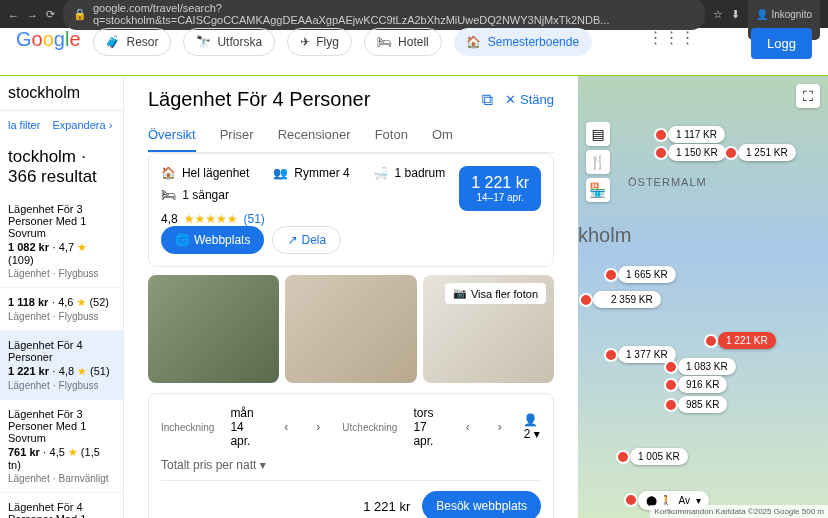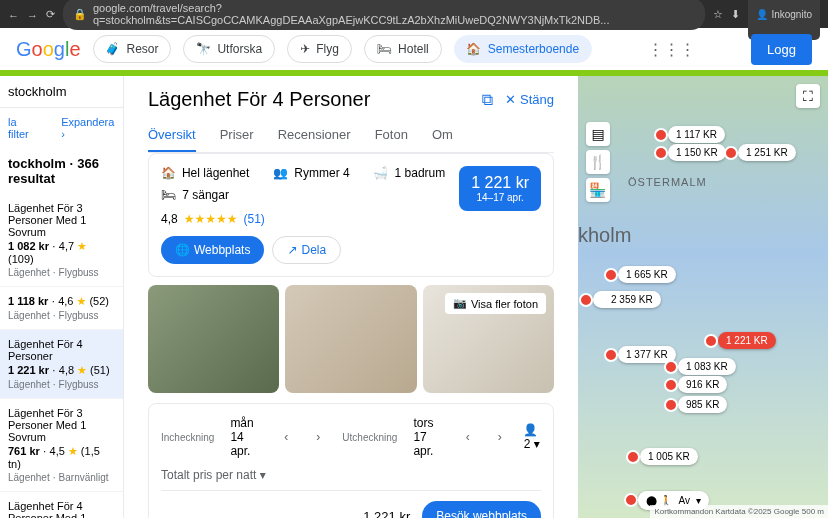--- a/index.html
+++ b/index.html
@@ -1,52 +1,52 @@
 <!DOCTYPE html>
 <html><head>
 <meta charset="utf-8">
 <style>
 *{margin:0;padding:0;box-sizing:border-box;font-family:Arial,sans-serif}
 body{width:828px;height:518px;overflow:hidden;background:#fff}
 .browser-bar{background:#2d2d2d;height:28px;display:flex;align-items:center;padding:0 8px;gap:8px;color:#ccc;font-size:11px}
 .url-bar{background:#3c3c3c;border-radius:14px;padding:4px 10px;flex:1;display:flex;align-items:center;gap:6px;color:#ccc}
 .browser-btn{background:#3c3c3c;padding:20px 8px;border-radius:5px;font-size:10px}
-.gheader{height:48px;border-bottom:6px solid #84cc16;display:flex;align-items:center;padding:0 16px;gap:12px}
+.gheader{height:48px;border-bottom:1px solid #84cc16;display:flex;align-items:flex-start;padding:0 16px;gap:12px}
 .logo{font-size:20px;font-weight:500}
 .logo span:nth-child(1){color:#4285f4}.logo span:nth-child(2){color:#ea4335}.logo span:nth-child(3){color:#fbbc04}.logo span:nth-child(4){color:#4285f4}.logo span:nth-child(5){color:#34a853}.logo span:nth-child(6){color:#ea4335}
 .chip{border:1px solid #dadce0;border-radius:18px;padding:6px 12px;font-size:12px;display:flex;align-items:center;gap:6px;color:#3c4043}
 .chip.active{background:#e8f0fe;border-color:#e8f0fe;color:#1a73e8}
 .login-btn{background:#1a73e8;color:#fff;padding:8px 16px;border-radius:4px;font-size:13px;margin-left:auto}
 .apps-icon{margin-left:auto;color:#5f6368}
 .main{display:flex;height:442px}
 .sidebar{width:124px;border-right:1px solid #e8eaed;overflow:hidden;font-size:11px}
 .search-row{padding:8px;display:flex;align-items:center;gap:8px;border-bottom:1px solid #e8eaed}
-.search-input{border:none;flex:1;font-size:13px;outline:none}
-.filter-row{padding:8px;display:flex;gap:24px;color:#1a73e8;font-size:11px}
-.result-header{padding:8px;font-weight:700;font-size:13px}
+.search-input{border:none;flex:1;font-size:16px;outline:none}
+.filter-row{padding:8px;display:flex;gap:12px;color:#1a73e8;font-size:11px}
+.result-header{padding:8px;font-weight:400;font-size:17px}
 .result-item{padding:8px;border-bottom:1px solid #f1f3f4;cursor:pointer}
 .result-item.selected{background:#e8f0fe}
 .result-title{font-size:11px;margin-bottom:2px}
 .result-price{font-size:11px}
 .result-meta{color:#70757a;font-size:10px;margin-top:2px}
 .star{color:#fbbc04}
 .detail{flex:1;padding:12px 24px;overflow:hidden;position:relative}
 .detail-header{display:flex;align-items:center;gap:12px;margin-bottom:8px}
 .detail-title{font-size:20px;flex:1}
 .close-btn{color:#1a73e8;display:flex;align-items:center;gap:4px;font-size:13px}
 .tabs{display:flex;gap:24px;border-bottom:1px solid #e8eaed;margin-bottom:0}
 .tab{padding:8px 0;font-size:13px;color:#5f6368;cursor:pointer}
 .tab.active{color:#1a73e8;border-bottom:2px solid #1a73e8}
 .card{border:1px solid #e8eaed;border-radius:8px;padding:12px;margin-bottom:8px}
 .amenities{display:flex;gap:24px;font-size:12px;margin-bottom:8px;position:relative}
 .amenity{display:flex;align-items:center;gap:6px}
 .price-badge{background:#1a73e8;color:#fff;padding:8px 12px;border-radius:8px;text-align:center;position:absolute;right:0;top:0}
 .price-badge-main{font-size:16px;font-weight:500}
 .price-badge-sub{font-size:10px}
-.rating-row{display:flex;align-items:center;gap:6px;font-size:12px;margin-bottom:10px}
+.rating-row{display:flex;align-items:center;gap:6px;font-size:12px;}
 .action-row{display:flex;gap:8px}
 .btn-primary{background:#1a73e8;color:#fff;padding:6px 14px;border-radius:16px;font-size:12px;display:flex;align-items:center;gap:4px}
 .btn-outline{border:1px solid #dadce0;padding:6px 14px;border-radius:16px;font-size:12px;color:#1a73e8;display:flex;align-items:center;gap:4px}
 .photos{display:flex;gap:6px;margin-bottom:10px;position:relative}
 .photo{flex:1;height:108px;border-radius:8px;background:linear-gradient(135deg,#8a9a7b,#5a6b4d)}
 .photo:nth-child(2){background:linear-gradient(135deg,#d4c9b8,#b8a88f)}
 .photo:nth-child(3){background:linear-gradient(135deg,#e8e4dc,#c8c0b0)}
 .photos-btn{position:absolute;top:8px;right:8px;background:#fff;padding:4px 8px;border-radius:4px;font-size:11px;display:flex;gap:4px;align-items:center}
 .dates-card{border:1px solid #e8eaed;border-radius:8px;padding:12px}
 .dates-row{display:flex;align-items:center;gap:16px;font-size:12px;margin-bottom:10px}
@@ -147,21 +147,21 @@
     <div class="card">
       <div class="amenities">
         <div class="amenity">🏠 <span>Hel lägenhet</span></div>
         <div class="amenity">👥 <span>Rymmer 4</span></div>
         <div class="amenity">🛁 <span>1 badrum</span></div>
         <div class="price-badge">
           <div class="price-badge-main">1 221 kr</div>
           <div class="price-badge-sub">14–17 apr.</div>
         </div>
       </div>
-      <div class="amenity" style="font-size:12px">🛏 <span>7 sängar</span></div>
+      <div class="amenity" style="font-size:12px">🛏 <span>1 sängar</span></div>
       <div class="rating-row" style="margin-top:10px">
         <span>4,8</span>
         <span class="star">★★★★★</span>
         <span style="color:#1a73e8">(51)</span>
       </div>
       <div class="action-row">
         <div class="btn-primary">🌐 <span>Webbplats</span></div>
         <div class="btn-outline">↗ <span>Dela</span></div>
       </div>
     </div>
@@ -213,19 +213,19 @@
         <div class="price-pin" style="top: 50px; left: 90px; text-align: center;">1 117 KR</div>
         <div class="price-pin" style="top: 68px; left: 90px;">1 150 KR</div>
         <div class="price-pin" style="top: 68px; left: 160px;">1 251 KR</div>
         <div class="price-pin" style="top: 190px; left: 40px;">1 665 KR</div>
         <div class="price-pin" style="top: 215px; left: 15px; padding-left: 18px;">2 359 KR</div>
         <div class="price-pin active" style="top: 256px; left: 140px;">1 221 KR</div>
         <div class="price-pin" style="top: 270px; left: 40px;">1 377 KR</div>
         <div class="price-pin" style="top: 282px; left: 100px;">1 083 KR</div>
         <div class="price-pin" style="top: 300px; left: 100px;">916 KR</div>
         <div class="price-pin" style="top: 320px; left: 100px;">985 KR</div>
-        <div class="price-pin" style="top: 372px; left: 62px;">1 005 KR</div>
+        <div class="price-pin" style="top: 372px; left: 52px;">1 005 KR</div>
         <div class="price-pin" style="top: 415px; left: 60px;">1 418 KR</div>
       </div>
     <div class="map-toggle">⬤ 🚶 <span>Av</span> ▾</div>
     <div class="map-footer">Kortkommandon  Kartdata ©2025 Google  500 m</div>
   </div>
 </div>
 
 </body></html>

